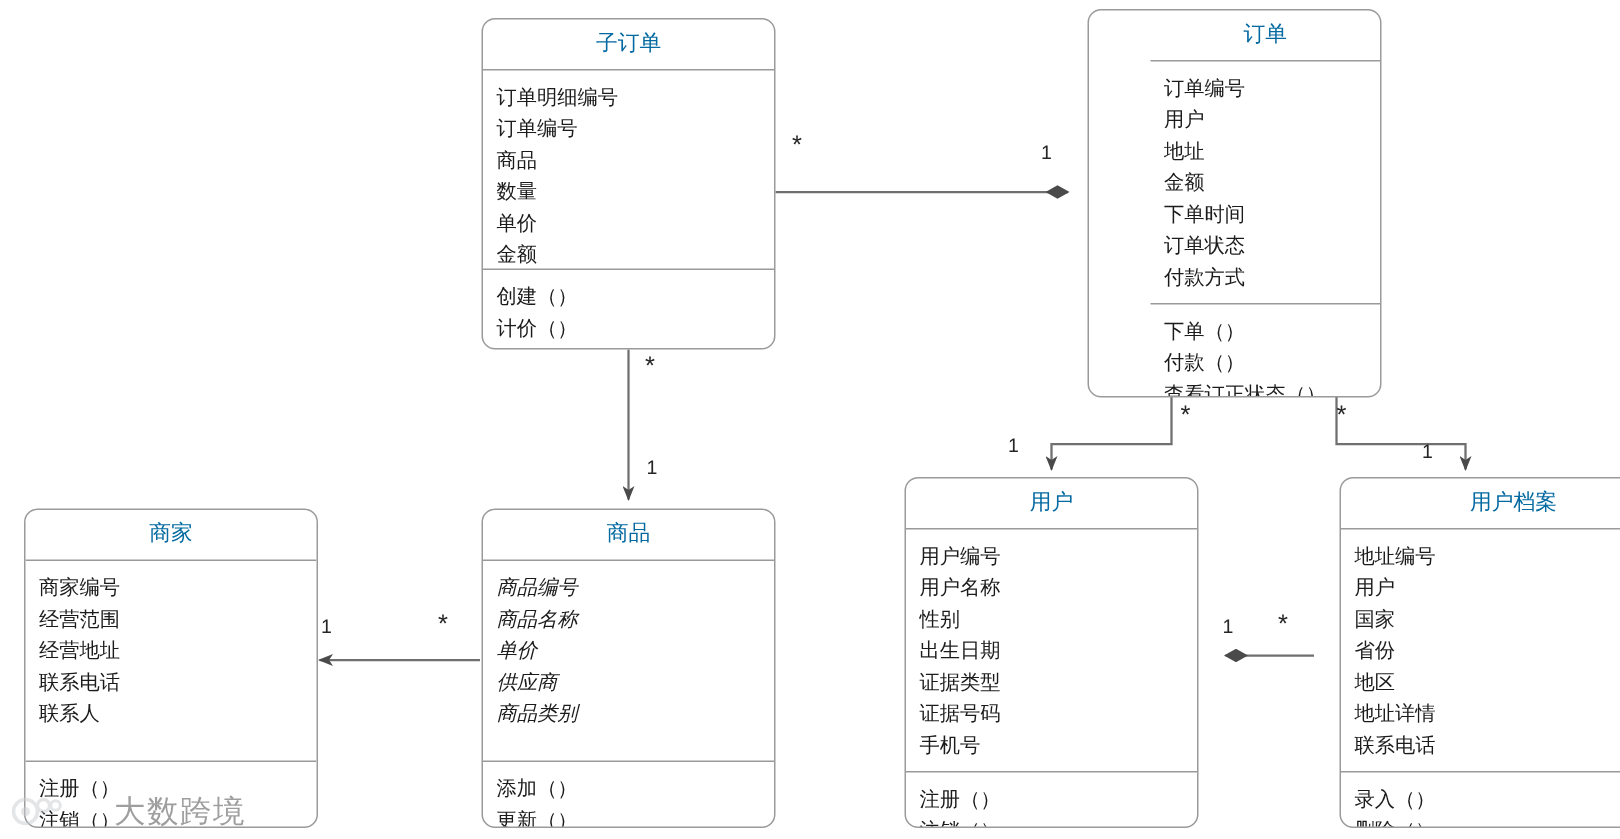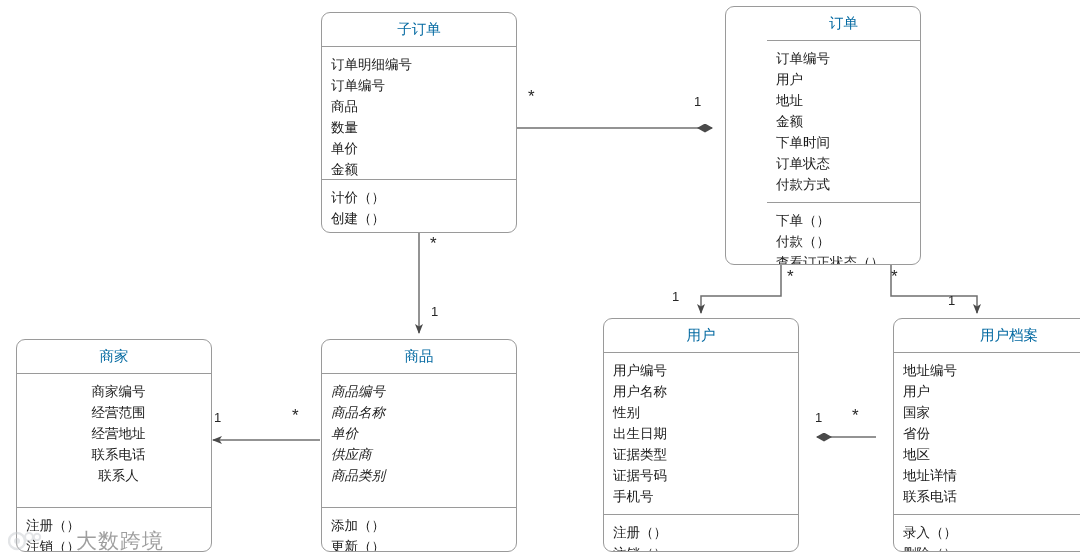--- a/index.html
+++ b/index.html
@@ -131,22 +131,22 @@
     <div class="uml-name">子订单</div>
     <div class="uml-section attrs" style="height:117px;">
       <div class="uml-row">订单明细编号</div>
       <div class="uml-row">订单编号</div>
       <div class="uml-row">商品</div>
       <div class="uml-row">数量</div>
       <div class="uml-row">单价</div>
       <div class="uml-row">金额</div>
     </div>
     <div class="uml-section">
+      <div class="uml-row">创建（）</div>
       <div class="uml-row">计价（）</div>
-      <div class="uml-row">创建（）</div>
     </div>
   </div>
 
   <div class="uml-class" style="left:725px; top:6px; width:196px; height:259px;padding-left:41px;">
     <div class="uml-name">订单</div>
     <div class="uml-section attrs" style="height:146px;">
       <div class="uml-row">订单编号</div>
       <div class="uml-row">用户</div>
       <div class="uml-row">地址</div>
       <div class="uml-row">金额</div>
@@ -156,21 +156,21 @@
     </div>
     <div class="uml-section">
       <div class="uml-row">下单（）</div>
       <div class="uml-row">付款（）</div>
       <div class="uml-row">查看订正状态（）</div>
     </div>
   </div>
 
   <div class="uml-class" style="left:4px; top:339px; width:196px; height:213px;margin-left:12px;">
     <div class="uml-name">商家</div>
-    <div class="uml-section attrs" style="height:118px;text-align:center;">
+    <div class="uml-section attrs" style="height:118px;">
       <div class="uml-row">商家编号</div>
       <div class="uml-row">经营范围</div>
       <div class="uml-row">经营地址</div>
       <div class="uml-row">联系电话</div>
       <div class="uml-row">联系人</div>
     </div>
     <div class="uml-section">
       <div class="uml-row">注册（）</div>
       <div class="uml-row">注销（）</div>
     </div>

